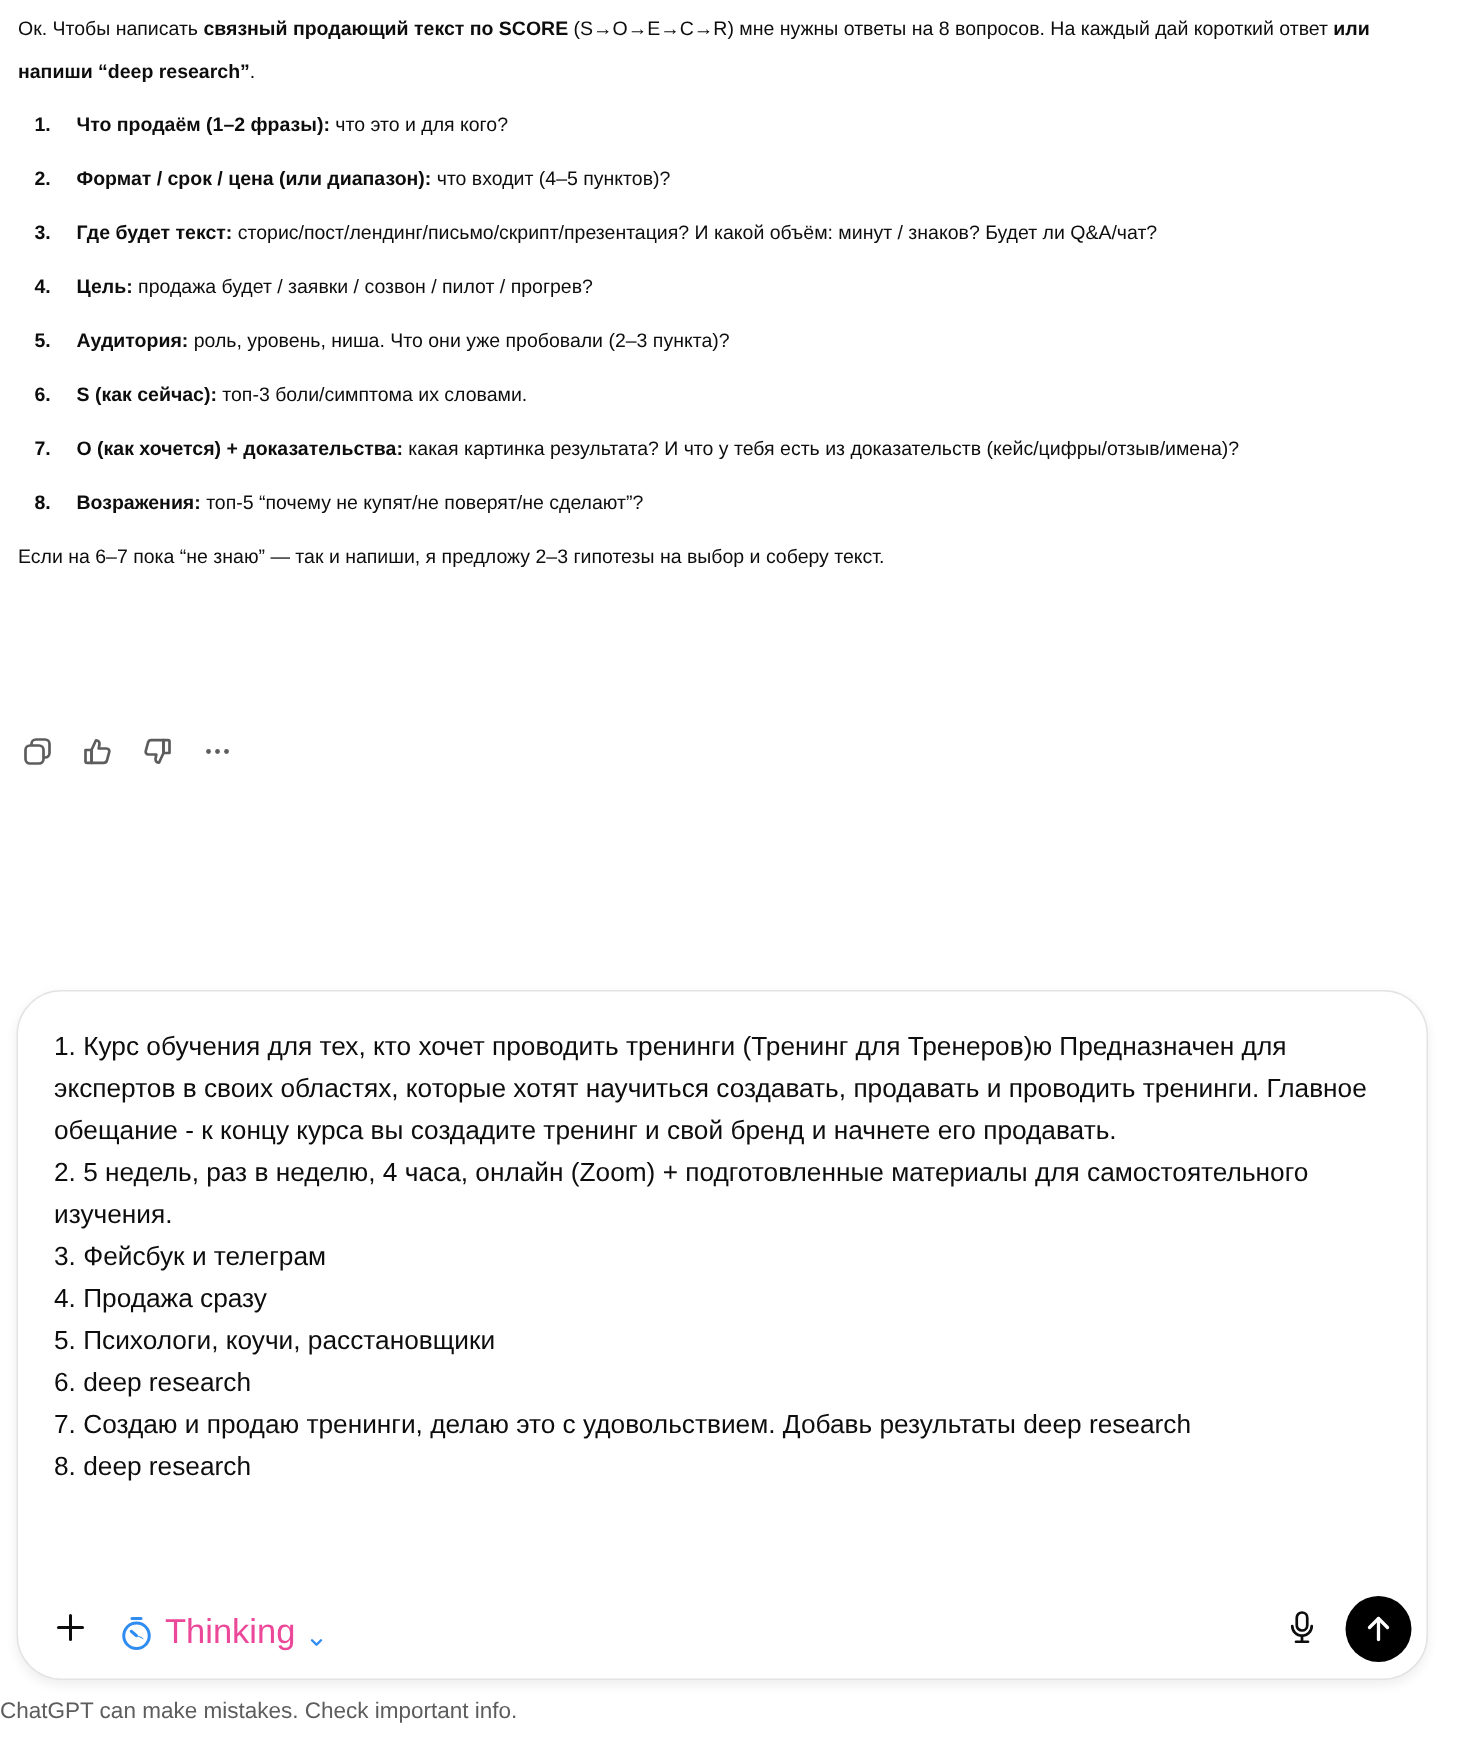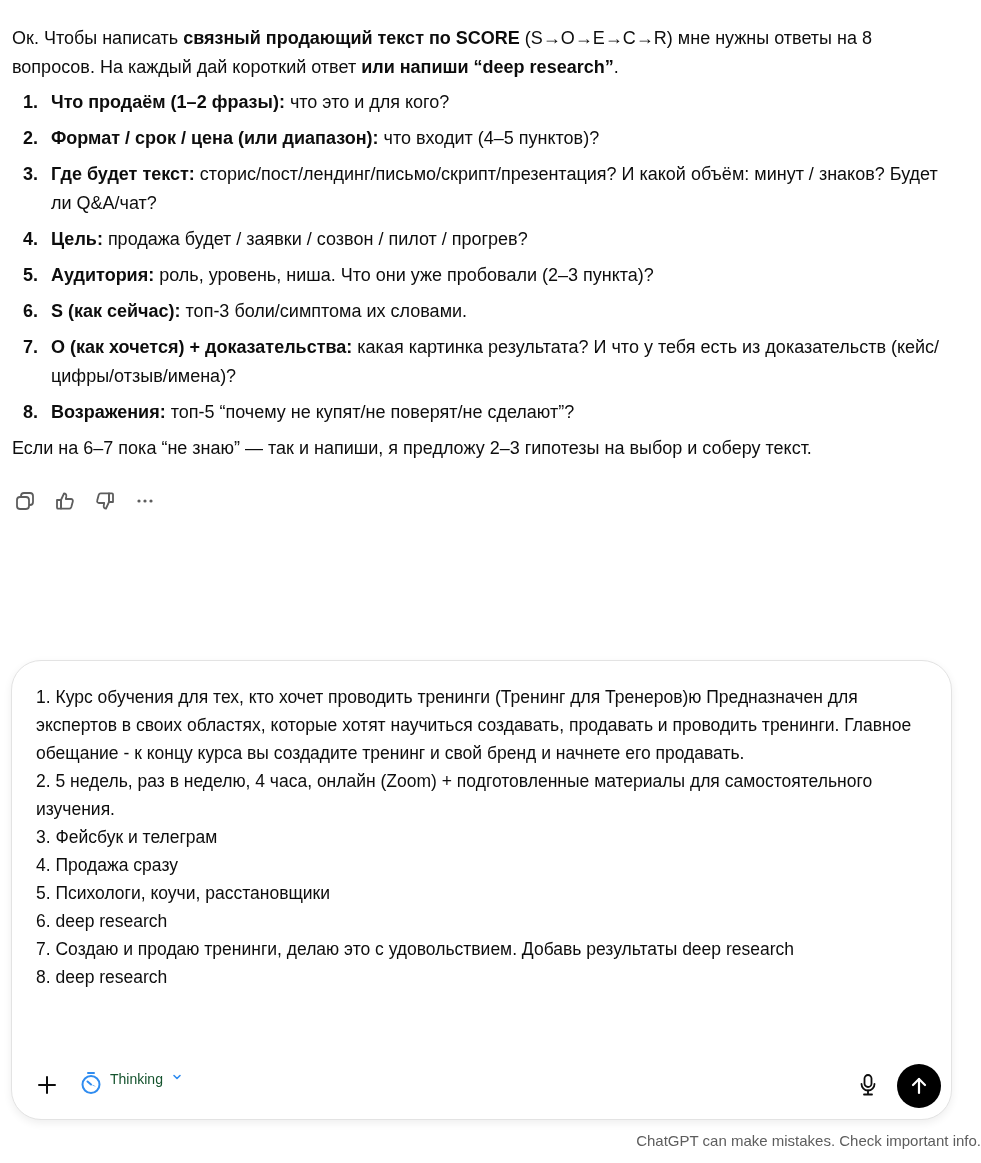--- a/index.html
+++ b/index.html
@@ -2,22 +2,22 @@
 <html><head>
 <meta charset="utf-8">
 <style>
   html, body { margin: 0; padding: 0; background: #ffffff; }
   body {
     width: 981px; height: 1163px; position: relative; overflow: hidden;
     font-family: "Liberation Sans", "DejaVu Sans", sans-serif;
     color: #0d0d0d;
   }
   .msg {
-    position: absolute; left: 12px; top: 24px; width: 940px;
-    font-size: 18px; line-height: 29px;
+    position: absolute; left: 12px; top: 4px; width: 940px;
+    font-size: 13px; line-height: 29px;
   }
   .msg p { margin: 0; }
   .msg b { font-weight: 700; }
   .msg ol {
     margin: 6px 0 6px 0; padding: 0 0 0 39px; list-style: none;
   }
   .msg ol li { position: relative; margin: 0 0 7px 0; line-height: 29px; }
   .msg ol li .num {
     position: absolute; left: -28px; top: 0; font-weight: 700;
   }
@@ -41,34 +41,34 @@
     font-family: "Liberation Sans", "DejaVu Sans", sans-serif;
     font-size: 17.5px; line-height: 28px; color: #0d0d0d; padding: 0; margin: 0;
     overflow: hidden;
   }
   .plus-btn {
     position: absolute; left: 22px; top: 411px; width: 26px; height: 26px;
     display: flex; align-items: center; justify-content: center; cursor: pointer;
   }
   .think-btn {
     position: absolute; left: 68px; top: 410px; height: 30px;
-    display: flex; align-items: flex-start; gap: 8px; color: #14532d; font-size: 14px;
+    display: flex; align-items: flex-end; gap: 8px; color: #ec4899; font-size: 23px;
     cursor: pointer;
   }
   .mic-btn {
     position: absolute; left: 843px; top: 411px; width: 26px; height: 26px;
     display: flex; align-items: center; justify-content: center; cursor: pointer;
   }
   .send-btn {
     position: absolute; left: 885px; top: 403px; width: 44px; height: 44px;
     border-radius: 50%; background: #000; display: flex; align-items: center; justify-content: center;
     cursor: pointer; border: none; padding: 0;
   }
   .footer {
-    position: absolute; left: 0; top: 1132px; width: 981px; text-align: right;
+    position: absolute; left: 0; top: 1132px; width: 981px; text-align: left;
     font-size: 15px; color: #5d5d5d;
   }
 </style>
 </head>
 <body>
 
 <div class="msg">
   <p><span>Ок. Чтобы написать </span><b>связный продающий текст по SCORE</b><span> (S→O→E→C→R) мне нужны ответы на 8 вопросов. На каждый дай короткий ответ </span><b>или напиши “deep research”</b><span>.</span></p>
   <ol>
     <li><span class="num">1.</span><b>Что продаём (1–2 фразы):</b><span> что это и для кого?</span></li>

